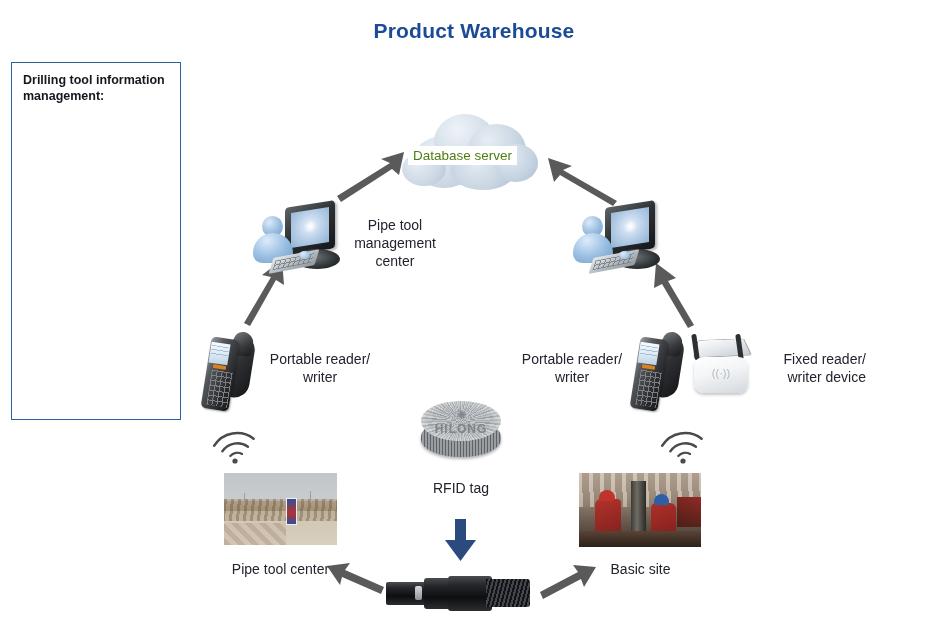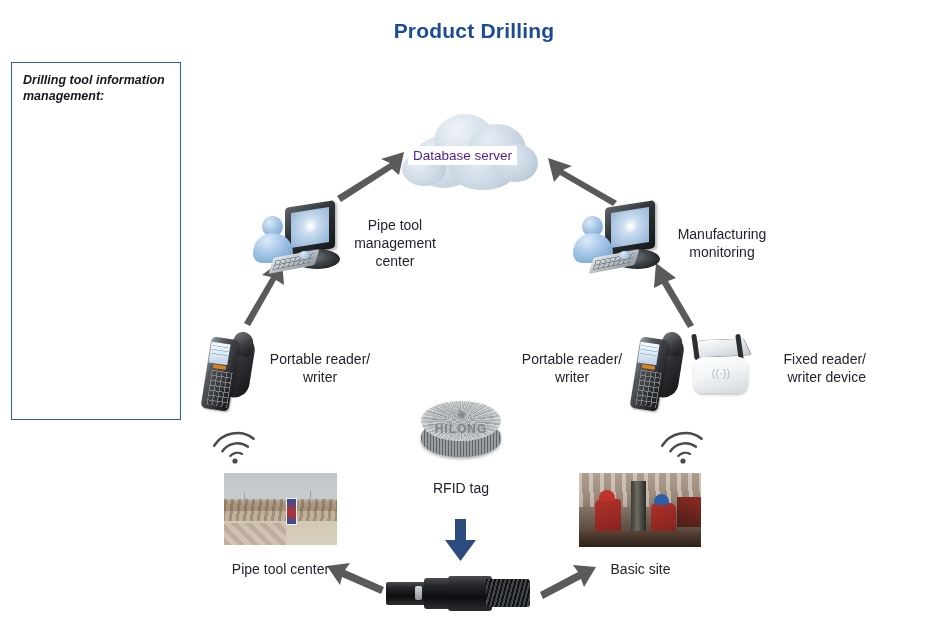--- a/index.html
+++ b/index.html
@@ -22,21 +22,20 @@
     letter-spacing:.2px;
   }
 
   
   .infobox{
     position:absolute;
     border:1.5px solid #2f5f9e;
     background:#fff;
     box-sizing:border-box;
     padding:10px 10px 8px 11px;
-    font-style:italic;
   }
   .infobox .bhead{
     font-size:12.5px;font-weight:bold;line-height:15.5px;
     color:#16161e;margin-bottom:2px;
   }
   .infobox ul{
     list-style:none;margin:0;padding:0;
   }
   .infobox li{
     position:relative;
@@ -68,21 +67,21 @@
   .cl-p{position:absolute;border-radius:50%;}
   #cloud .c1{left:14px;top:26px;width:64px;height:52px;background:radial-gradient(circle at 35% 30%,#e9eff5 0%,#cfdae5 55%,#b5c5d5 100%);}
   #cloud .c2{left:36px;top:4px;width:62px;height:56px;background:radial-gradient(circle at 38% 28%,#eef3f8 0%,#d3dde7 55%,#b9c8d8 100%);}
   #cloud .c3{left:70px;top:14px;width:58px;height:52px;background:radial-gradient(circle at 35% 30%,#e6edf4 0%,#c9d6e2 55%,#adbfd1 100%);}
   #cloud .c4{left:52px;top:40px;width:66px;height:40px;background:radial-gradient(circle at 40% 30%,#e4ebf2 0%,#c6d4e1 60%,#aabdd0 100%);}
   #cloud .c5{left:96px;top:34px;width:44px;height:38px;background:radial-gradient(circle at 35% 30%,#e3ebf3 0%,#c4d3e0 60%,#a9bccf 100%);}
   #cloud .c6{left:4px;top:42px;width:44px;height:34px;background:radial-gradient(circle at 35% 30%,#e8eef4 0%,#ccd8e4 60%,#b2c3d4 100%);}
   #cloud-label{
     position:absolute;left:10px;top:36px;
     background:#fff;padding:2px 5px;
-    font-size:13.5px;color:#4c1d95;white-space:nowrap;
+    font-size:13.5px;color:#4d7c0f;white-space:nowrap;
     z-index:5;
   }
 
   
   .ws{position:absolute;width:92px;height:76px;}
   .ws .mon-body{
     position:absolute;left:33px;top:1px;width:50px;height:48px;
     background:linear-gradient(150deg,#5e6468 0%,#2c3033 45%,#15181a 100%);
     border-radius:4px;
     transform:skewY(-9deg);
@@ -259,21 +258,21 @@
   }
 
   
   #arrows{position:absolute;left:0;top:0;width:948px;height:644px;pointer-events:none;}
 </style>
 </head>
 <body>
 
 <div id="stage">
 
-  <div class="title">Product Drilling</div>
+  <div class="title">Product Warehouse</div>
 
   <div class="infobox" id="box-left">
     <div class="bhead">Drilling tool information management:</div>
   </div>
 
 
   <svg id="arrows" viewBox="0 0 948 644">
     <g fill="#5a5a5a">
 
       <path d="M337,196 L390,163 L381,159 L404,152 L399,175 L392,169 L341,202 Z"></path>
@@ -321,22 +320,20 @@
   <div class="ws" style="left:572px;top:203px;">
     <div class="mon-body"></div>
       <div class="mon-screen"></div>
       <div class="mon-glint"></div>
     <div class="mon-base"></div>
     <div class="head"></div>
       <div class="torso"></div>
     <div class="kbd"></div>
       <div class="mouse"></div>
   </div>
-  <div class="lbl" style="left:666px;top:225px;width:112px;">Manufacturing
-monitoring</div>
 
   <div class="hh" style="left:204px;top:330px;">
     <div class="grip"></div>
       <div class="grip2"></div>
     <div class="body"></div>
       <div class="scr"></div>
       <div class="trig"></div>
       <div class="keys"></div>
   </div>
   <div class="lbl" style="left:266px;top:350px;width:108px;text-align:center;">Portable reader/

